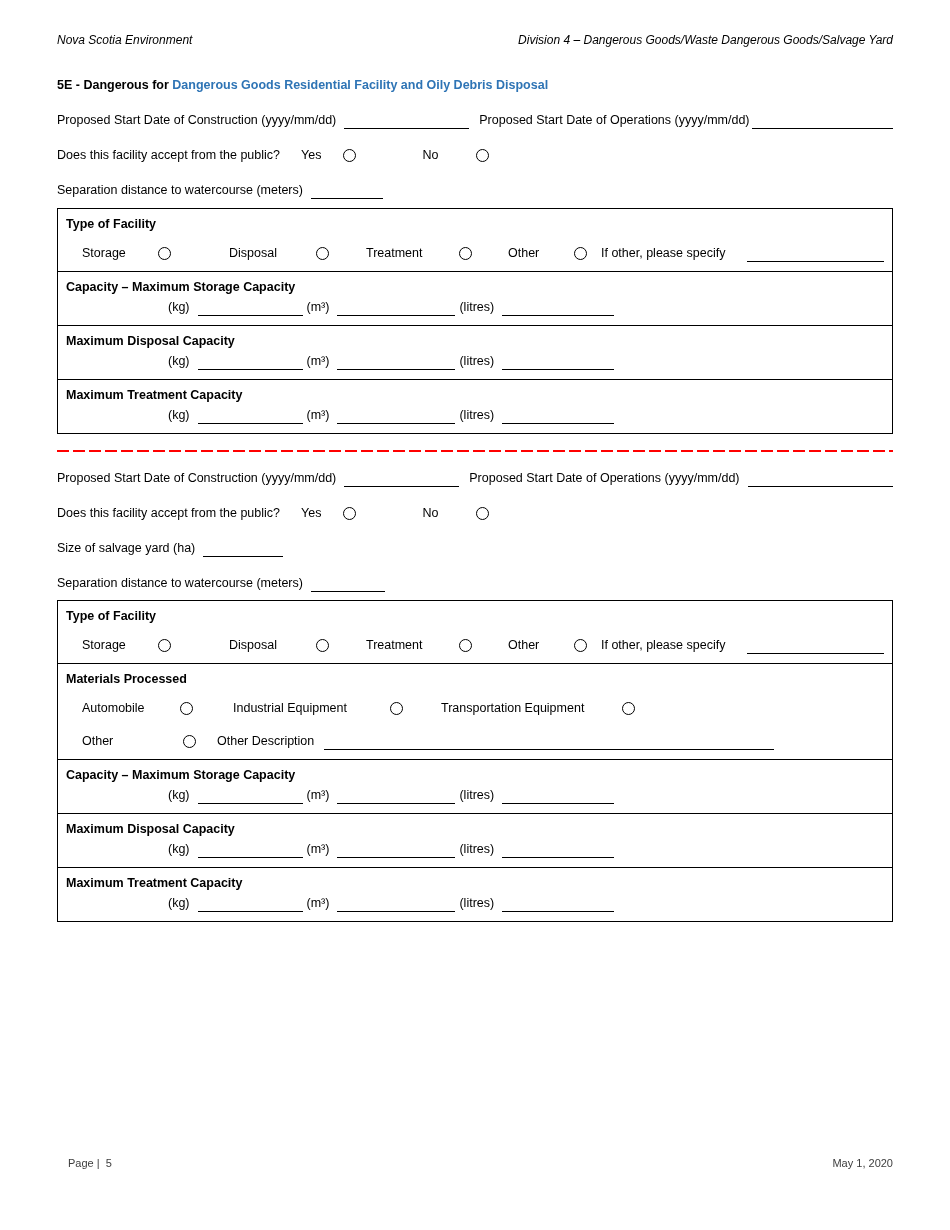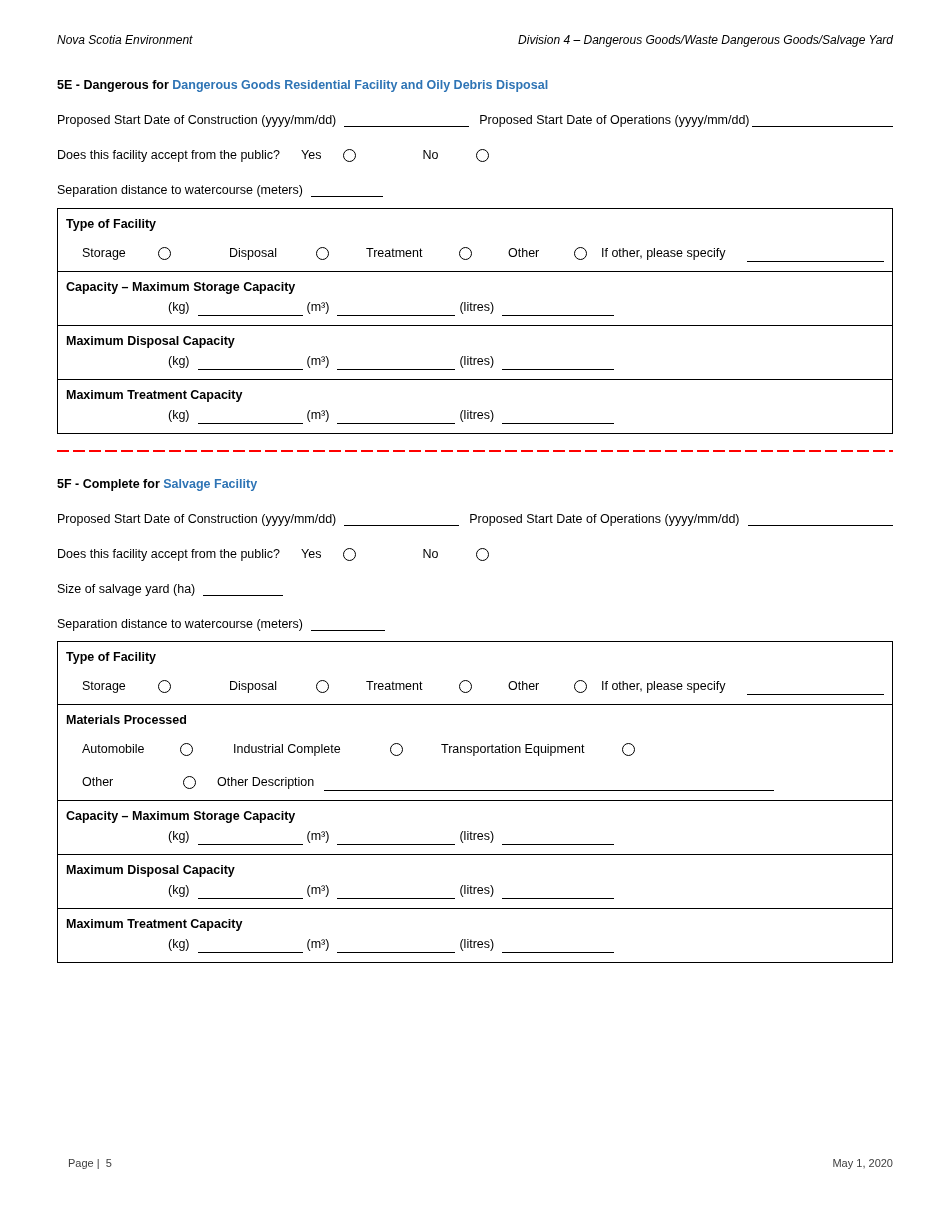--- a/index.html
+++ b/index.html
@@ -10,21 +10,21 @@
     font-size: 12.5px; color: #000;
   }
   .page { position: relative; width: 950px; height: 1230px; padding: 33px 57px 0 57px; overflow: hidden; }
 
   .page-header { display: flex; justify-content: space-between; font-size: 12px; font-style: italic; }
 
   .sec-title { margin-top: 30px; font-weight: bold; font-size: 12.5px; line-height: 17px; }
   .sec-title .blue { color: #2E74B5; }
   .sec-title.f { margin-top: 24px; }
 
-  .row { display: flex; line-height: 17px; margin-top: 18px; }
+  .row { display: flex; align-items: flex-end; line-height: 17px; margin-top: 18px; }
   .row > span { white-space: nowrap; flex: 0 0 auto; }
   .row > span.grow { flex: 1 1 auto; }
 
   .fill { display: inline-block; border-bottom: 1px solid #000; height: 15px; margin-left: 8px; }
   .grow { flex: 1 1 auto; }
   .w125{width:125px} .w115{width:115px} .w72{width:72px} .w74{width:74px}
   .w80{width:80px} .w105{width:105px} .w118{width:118px} .w112{width:112px} .w450{width:450px}
   .ml10 { margin-left: 10px; } .ml2 { margin-left: 2px; }
 
   .radio { width: 13px; height: 13px; border: 1px solid #000; border-radius: 50%; flex: 0 0 auto; align-self: center; background: #fff; }
@@ -161,21 +161,20 @@
           <span class="u">(litres)</span>
           <span class="fill w112"></span>
         </div>
       </div>
     </div>
   </section>
 
   <div class="red-sep"></div>
 
   <section>
-    <h2 class="sec-title f"><span>5F - Complete for</span> <span class="blue">Salvage Facility</span></h2>
 
     <div class="row">
       <span>Proposed Start Date of Construction (yyyy/mm/dd)</span>
       <span class="fill w115"></span>
       <span class="ml10">Proposed Start Date of Operations (yyyy/mm/dd)</span>
       <span class="fill grow"></span>
     </div>
 
     <div class="row yesno">
       <span>Does this facility accept from the public?</span>
@@ -221,21 +220,21 @@
       </div>
 
       <div class="trow">
         <div class="bold">Materials Processed</div>
         <div class="opt-row">
           <span class="opt mopt1">
             <span class="olbl mlbl1">Automobile</span>
             <span class="radio"></span>
           </span>
           <span class="opt mopt2">
-            <span class="olbl mlbl2">Industrial Complete</span>
+            <span class="olbl mlbl2">Industrial Equipment</span>
             <span class="radio"></span>
           </span>
           <span class="opt">
             <span class="olbl mlbl3">Transportation Equipment</span>
             <span class="radio"></span>
           </span>
         </div>
         <div class="opt-row mt16">
           <span class="opt moptO">
             <span class="olbl mlblO">Other</span>

